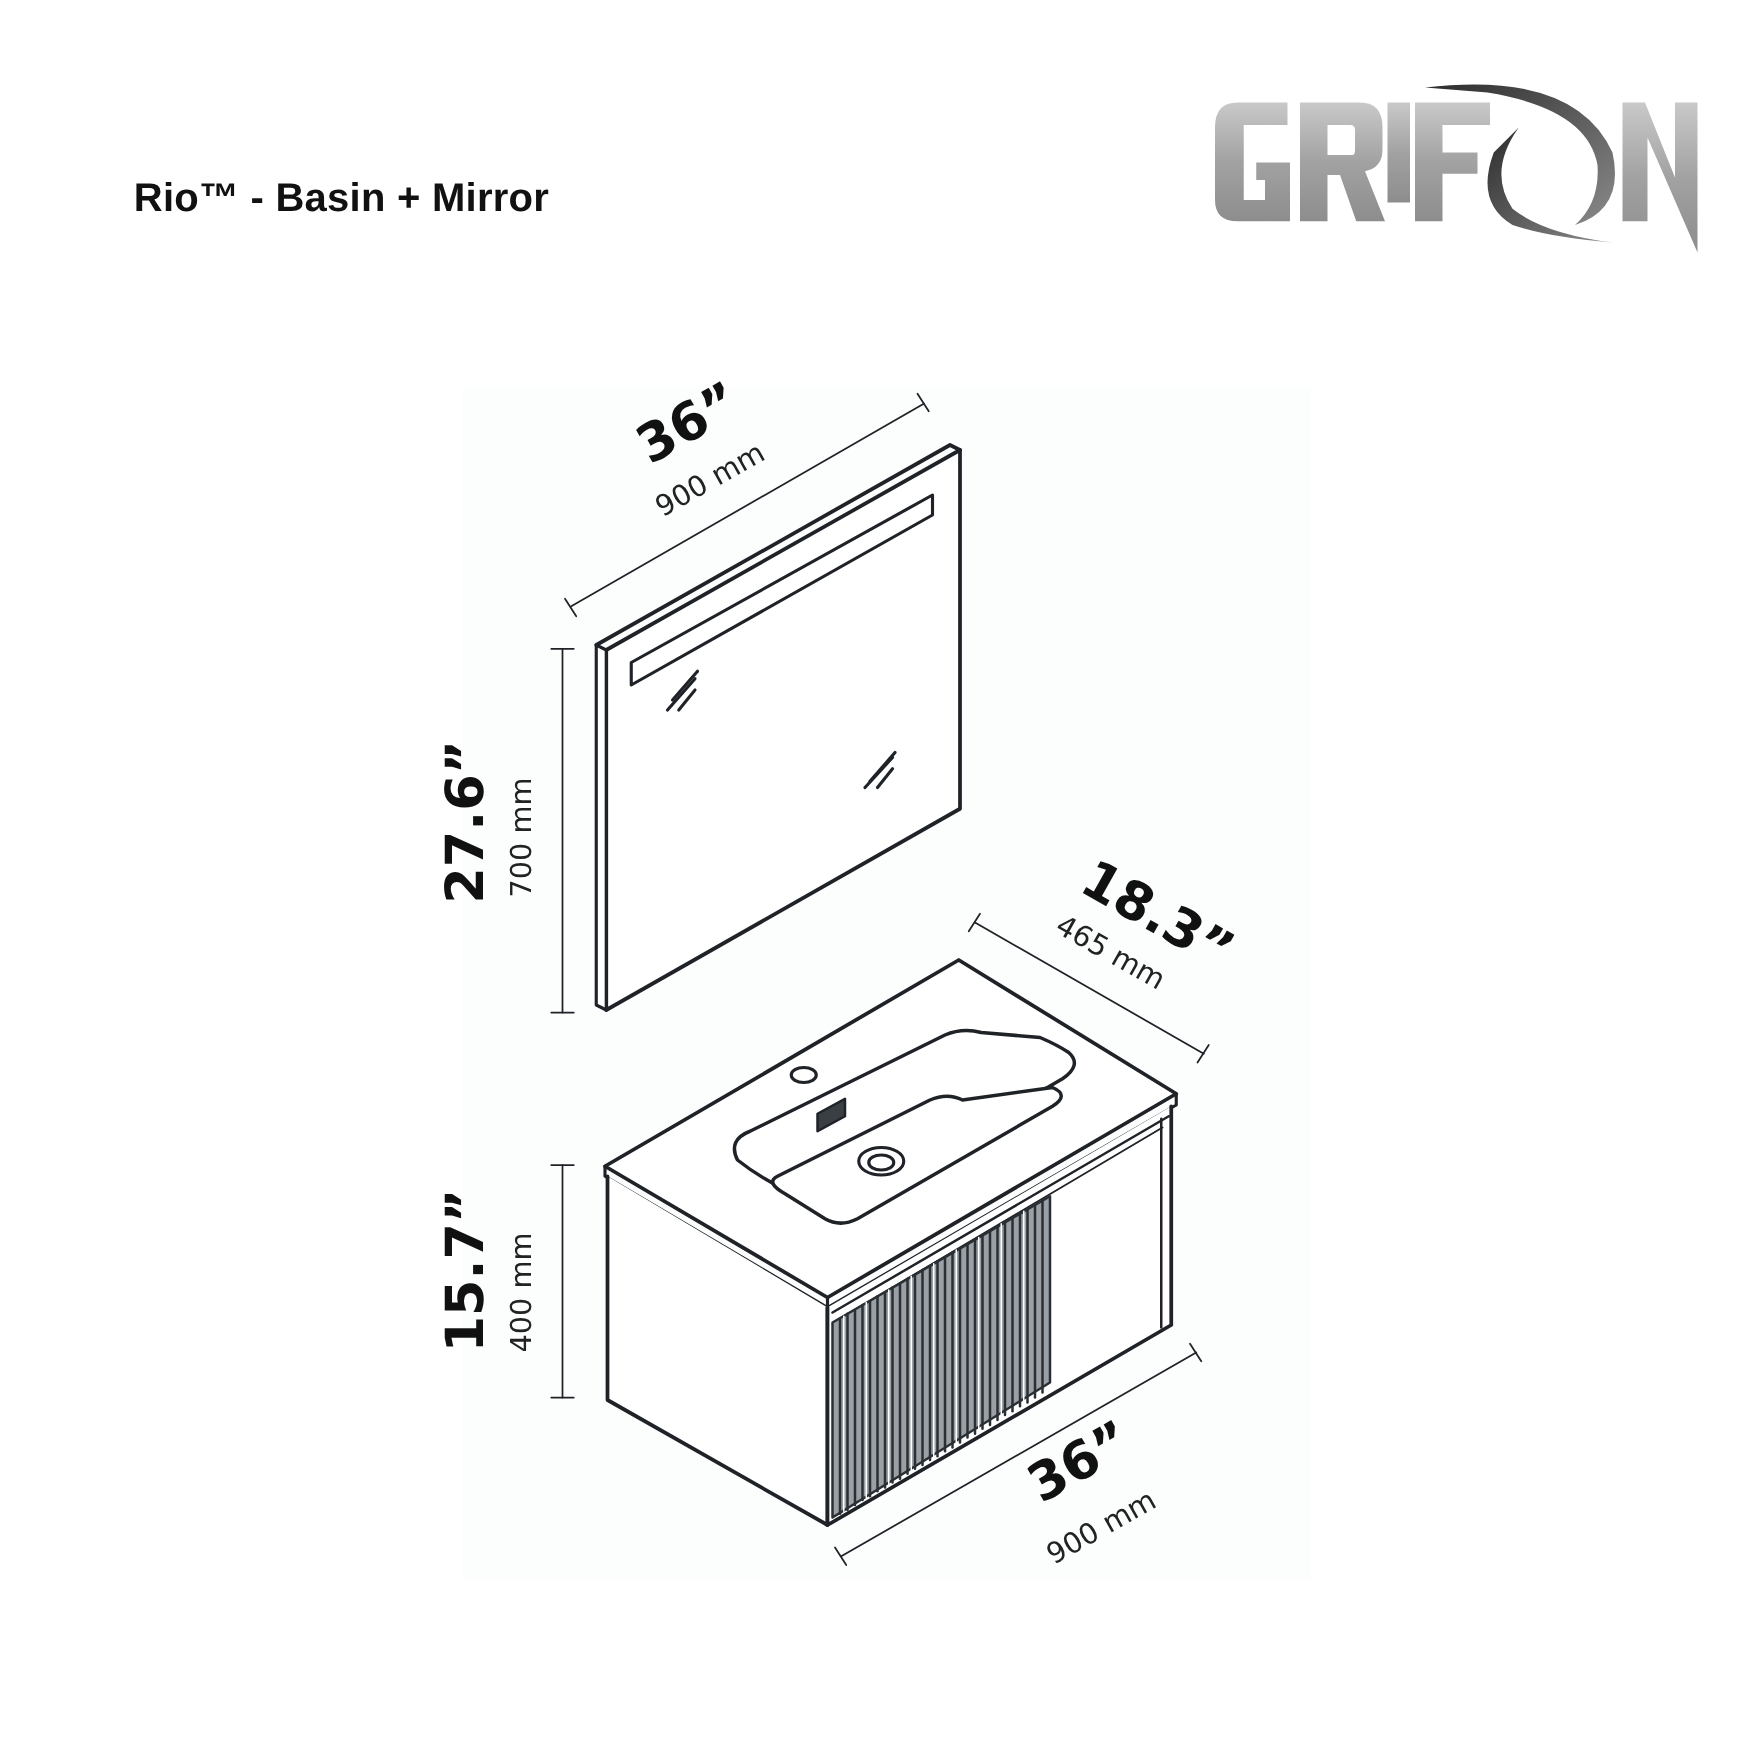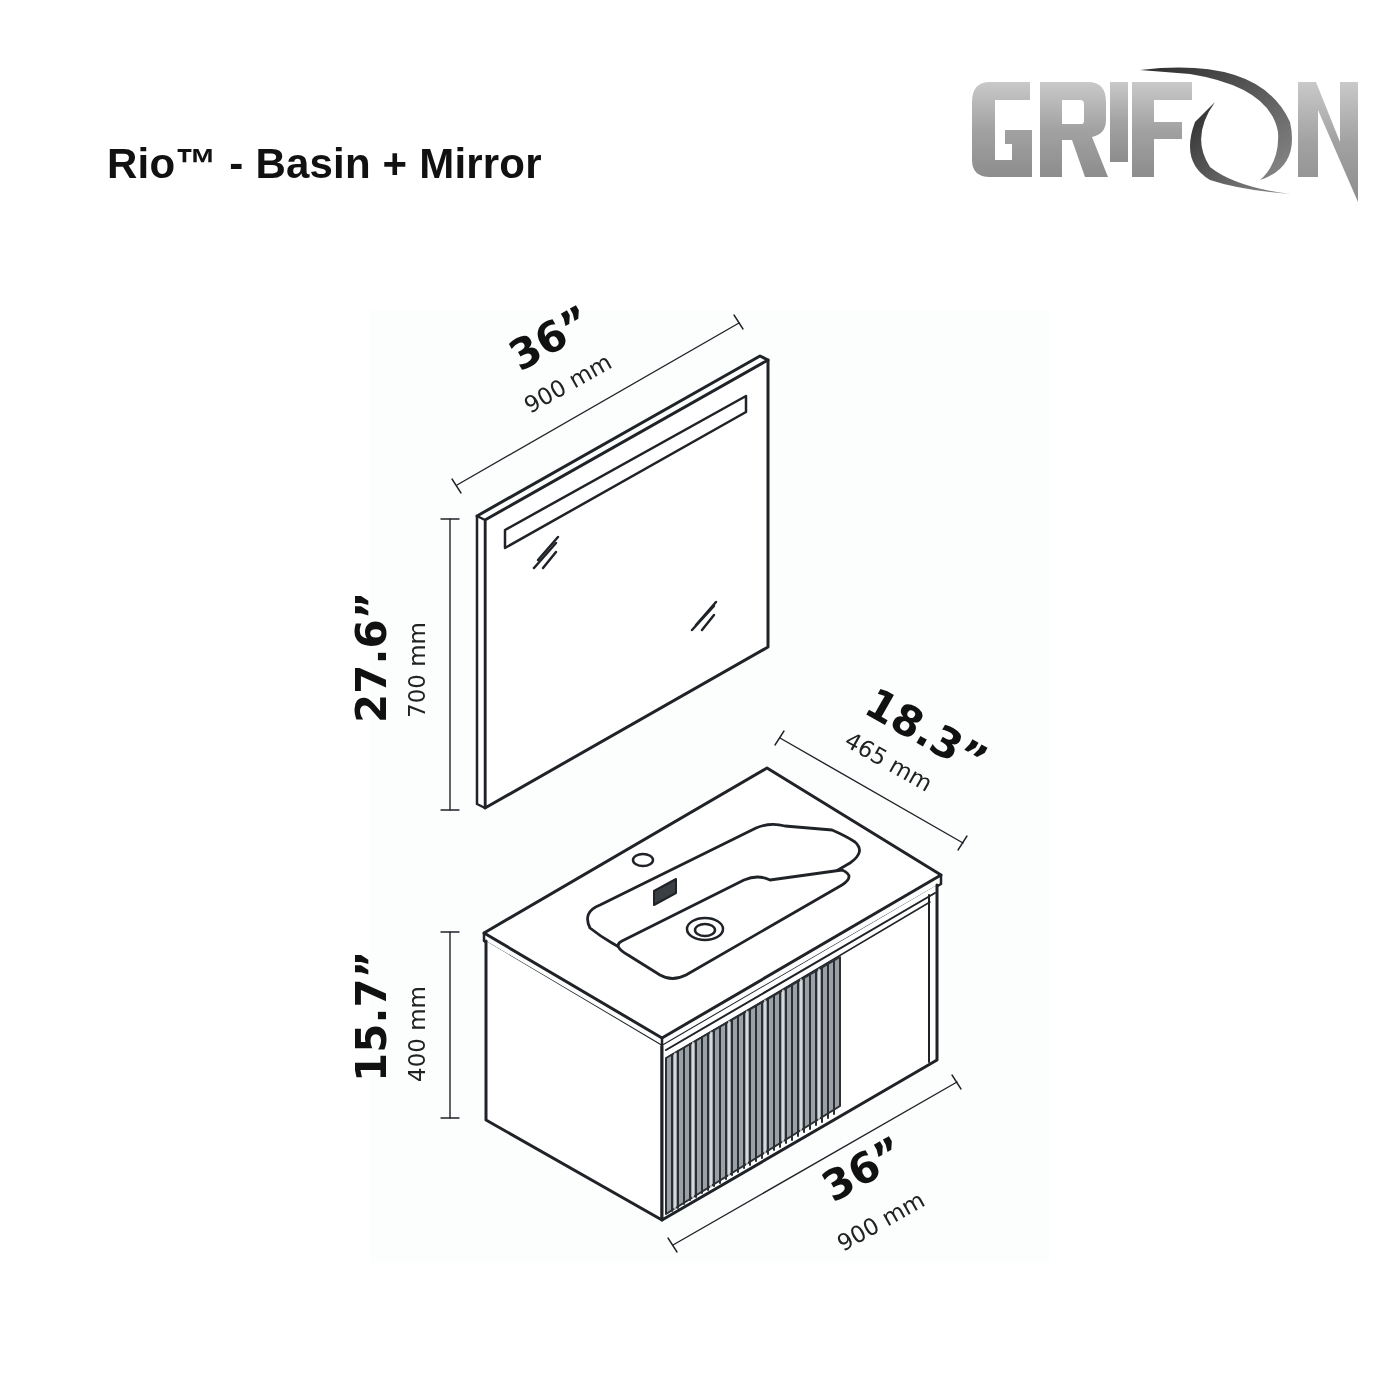--- a/index.html
+++ b/index.html
@@ -1,19 +1,19 @@
 <!DOCTYPE html>
 <html><head>
 <meta charset="utf-8">
 <style>
   html, body { margin: 0; padding: 0; background: #ffffff; }
   body { width: 1400px; height: 1400px; position: relative; overflow: hidden; font-family: "Liberation Sans", sans-serif; }
   .title {
     position: absolute; left: 107px; top: 140px;
-    font-family: "Liberation Sans", sans-serif; font-weight: bold; font-size: 42px; color: #111;
+    font-family: "Liberation Sans", sans-serif; font-weight: bold; font-size: 32px; color: #111;
     letter-spacing: 0.2px; white-space: nowrap;
   }
   .logo { position: absolute; left: 960px; top: 62px; width: 400px; height: 145px; }
   .panel { position: absolute; left: 370px; top: 310px; width: 679px; height: 953px; background: #fcfdfd; }
   .drawing { position: absolute; left: 0; top: 0; width: 1400px; height: 1400px; }
   .dim-big { font-family: "DejaVu Sans", sans-serif; font-weight: bold; fill: #111; }
   .dim-small { font-family: "DejaVu Sans", sans-serif; fill: #222; }
 </style>
 </head>
 <body>

